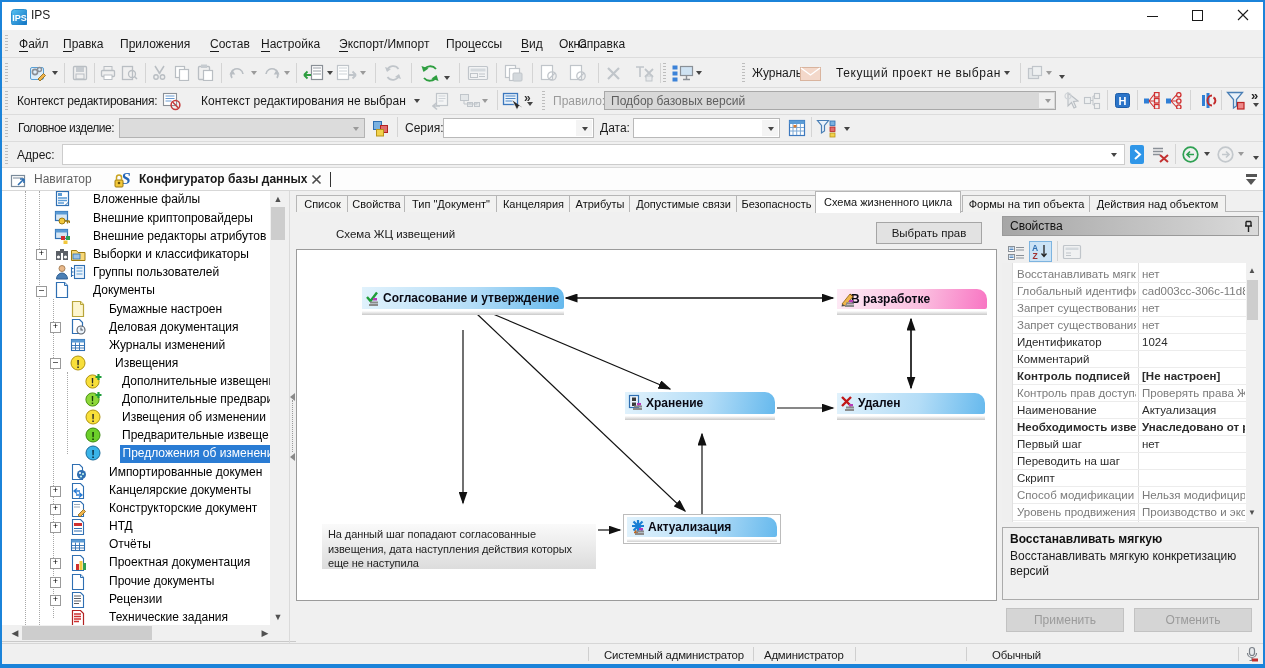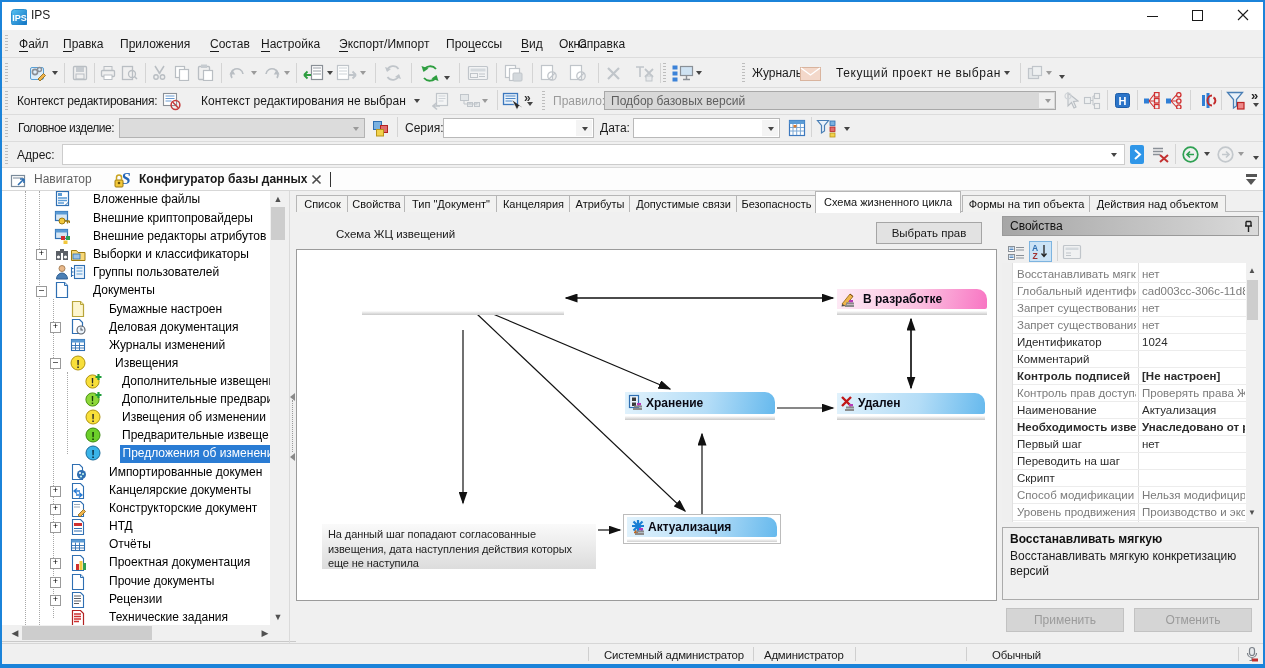--- a/index.html
+++ b/index.html
@@ -584,30 +584,38 @@
     <line x1="536" y1="48" x2="269" y2="48" stroke="#111" stroke-width="1.2" marker-end="url(#ah)"></line>
     <line x1="614" y1="69" x2="614" y2="138" stroke="#111" stroke-width="1.2" marker-end="url(#ah)"></line>
     <line x1="614" y1="138" x2="614" y2="69" stroke="#111" stroke-width="1.2" marker-end="url(#ah)"></line>
     <line x1="166" y1="80" x2="166" y2="253" stroke="#111" stroke-width="1.2" marker-end="url(#ah)"></line>
     <line x1="196" y1="64" x2="373" y2="139" stroke="#111" stroke-width="1.2" marker-end="url(#ah)"></line>
     <line x1="180" y1="64" x2="388" y2="261" stroke="#111" stroke-width="1.2" marker-end="url(#ah)"></line>
     <line x1="405" y1="264" x2="405" y2="184" stroke="#111" stroke-width="1.2" marker-end="url(#ah)"></line>
     <line x1="301" y1="280" x2="323" y2="280" stroke="#111" stroke-width="1.2" marker-end="url(#ah)"></line>
     <line x1="480" y1="158" x2="536" y2="158" stroke="#111" stroke-width="1.2" marker-end="url(#ah)"></line>
   </svg>
+  <div class="bbox bblue" style="left:65px;top:37px;width:202px;">
+    <svg class="a" style="left:3px;top:3px" width="16" height="16">
+          <path d="M2,7 L5.5,11 L12,2.5" fill="none" stroke="#1f9e3a" stroke-width="2.4"></path>
+          <rect x="8" y="8" width="4" height="2.5" fill="#b63ab8"></rect>
+          <path d="M5,12.5 h8 M4,15 h9" stroke="#8a8a8a" stroke-width="1.8"></path>
+        </svg>
+    <span style="margin-left:21px">Согласование и утверждение</span>
+  </div>
   <div class="bstrip" style="left:65px;top:61px;width:202px"></div>
   <div class="bbox" style="left:540px;top:39px;width:150px;height:20px;line-height:20px;background:linear-gradient(100deg,#fdeaf5 0%,#fbc0e0 55%,#f875c3 100%)">
     <svg class="a" style="left:3px;top:2px" width="16" height="16">
           <path d="M2,13 L10,3 L13,5.5 L5,15 Z" fill="#f0b54d" stroke="#8a6210" stroke-width="0.8"></path>
           <path d="M10,3 L13,5.5" stroke="#7a4a10"></path>
           <path d="M2,13 L1.5,15.5 L5,15 Z" fill="#4a4a4a"></path>
           <rect x="9" y="9" width="4" height="2.5" fill="#b63ab8"></rect>
           <path d="M6,12.5 h8 M5,15 h9" stroke="#8a8a8a" stroke-width="1.8"></path>
         </svg>
-    <span style="margin-left:26px">В разработке</span>
+    <span style="margin-left:14px">В разработке</span>
   </div>
   <div class="bstrip" style="left:540px;top:61px;width:150px"></div>
   <div class="bbox bblue" style="left:328px;top:142px;width:150px;">
     <svg class="a" style="left:3px;top:2px" width="16" height="16">
           <rect x="1.5" y="1.5" width="9" height="12" fill="#eaf3fb" stroke="#2f6fb2" stroke-width="1.2"></rect>
           <rect x="4" y="3.5" width="4" height="3.5" fill="#3a3a3a"></rect>
           <rect x="4" y="8.5" width="4" height="3.5" fill="#3a3a3a"></rect>
           <rect x="9" y="9" width="4" height="2.5" fill="#b63ab8"></rect>
           <path d="M6,12.5 h8 M5,15 h9" stroke="#8a8a8a" stroke-width="1.8"></path>
         </svg>

